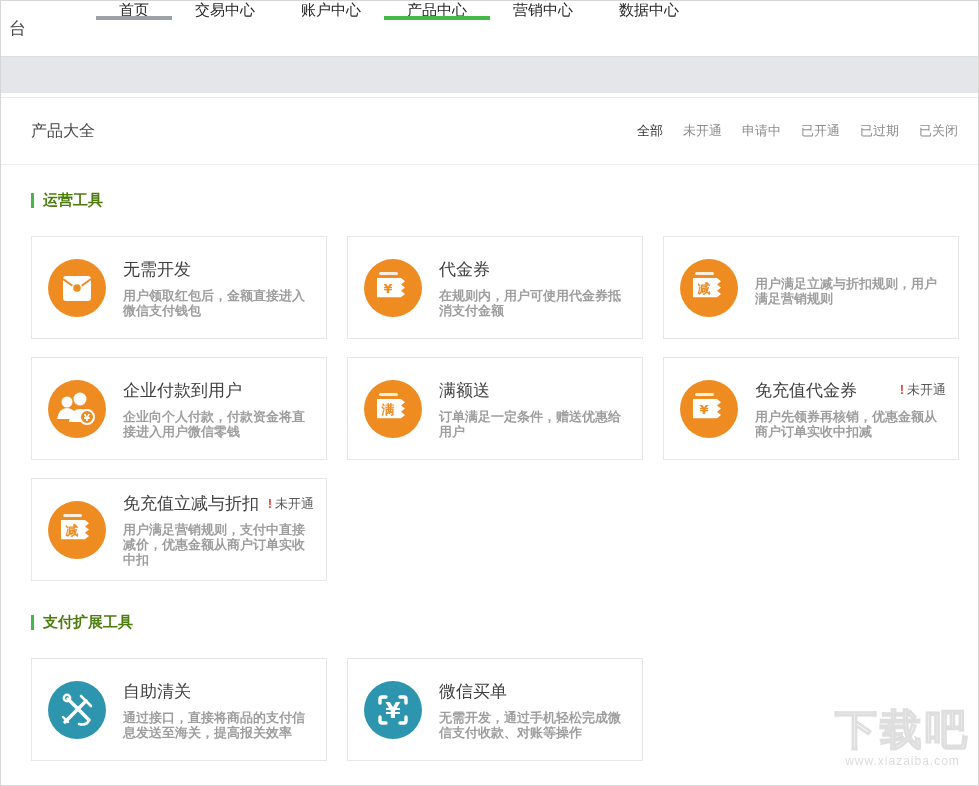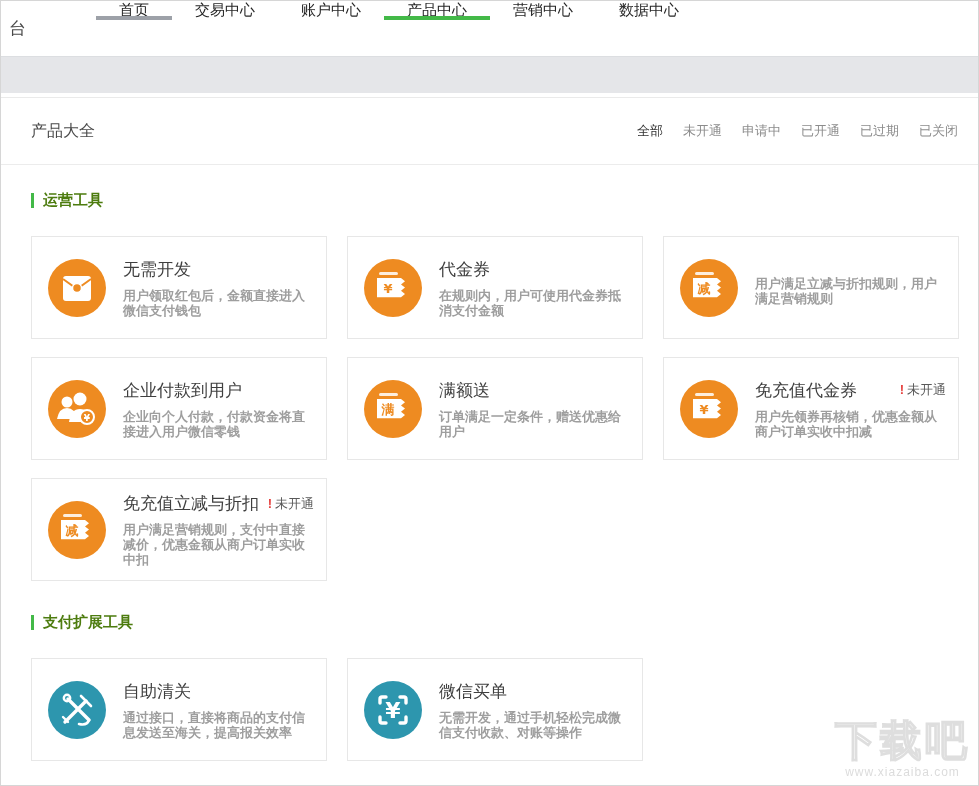--- a/index.html
+++ b/index.html
@@ -45,21 +45,21 @@
   .icon-circle { width:58px; height:58px; border-radius:50%; flex:none; margin-right:17px;
                  display:flex; align-items:center; justify-content:center; }
   .card-main { flex:1; min-width:0; }
   .title-row { display:flex; align-items:center; }
   .card-title { font-size:17px; color:#3f3f3f; white-space:nowrap; }
   .badge { margin-left:auto; font-size:13px; color:#595959; white-space:nowrap; padding-left:6px; }
   .badge .ex { color:#e64340; font-weight:bold; margin-right:3px; }
   .card-desc { font-size:13px; color:#9e9e9e; line-height:15px; margin-top:7px;font-weight:bold; }
 
   
-  .watermark { position:absolute; right:8px; bottom:6px; text-align:center; pointer-events:none; }
+  .watermark { position:absolute; right:8px; bottom:17px; text-align:center; pointer-events:none; }
   .wm-logo { font-size:42px; font-weight:bold; letter-spacing:3px;
              color:rgba(255,255,255,0); -webkit-text-stroke:1.3px #dedede; line-height:46px; }
   .wm-url { font-size:12px; color:#dcdcdc; letter-spacing:1px; margin-top:1px; }
 </style>
 </head>
 <body>
 
 <div class="page">
 
   <div class="topnav">

